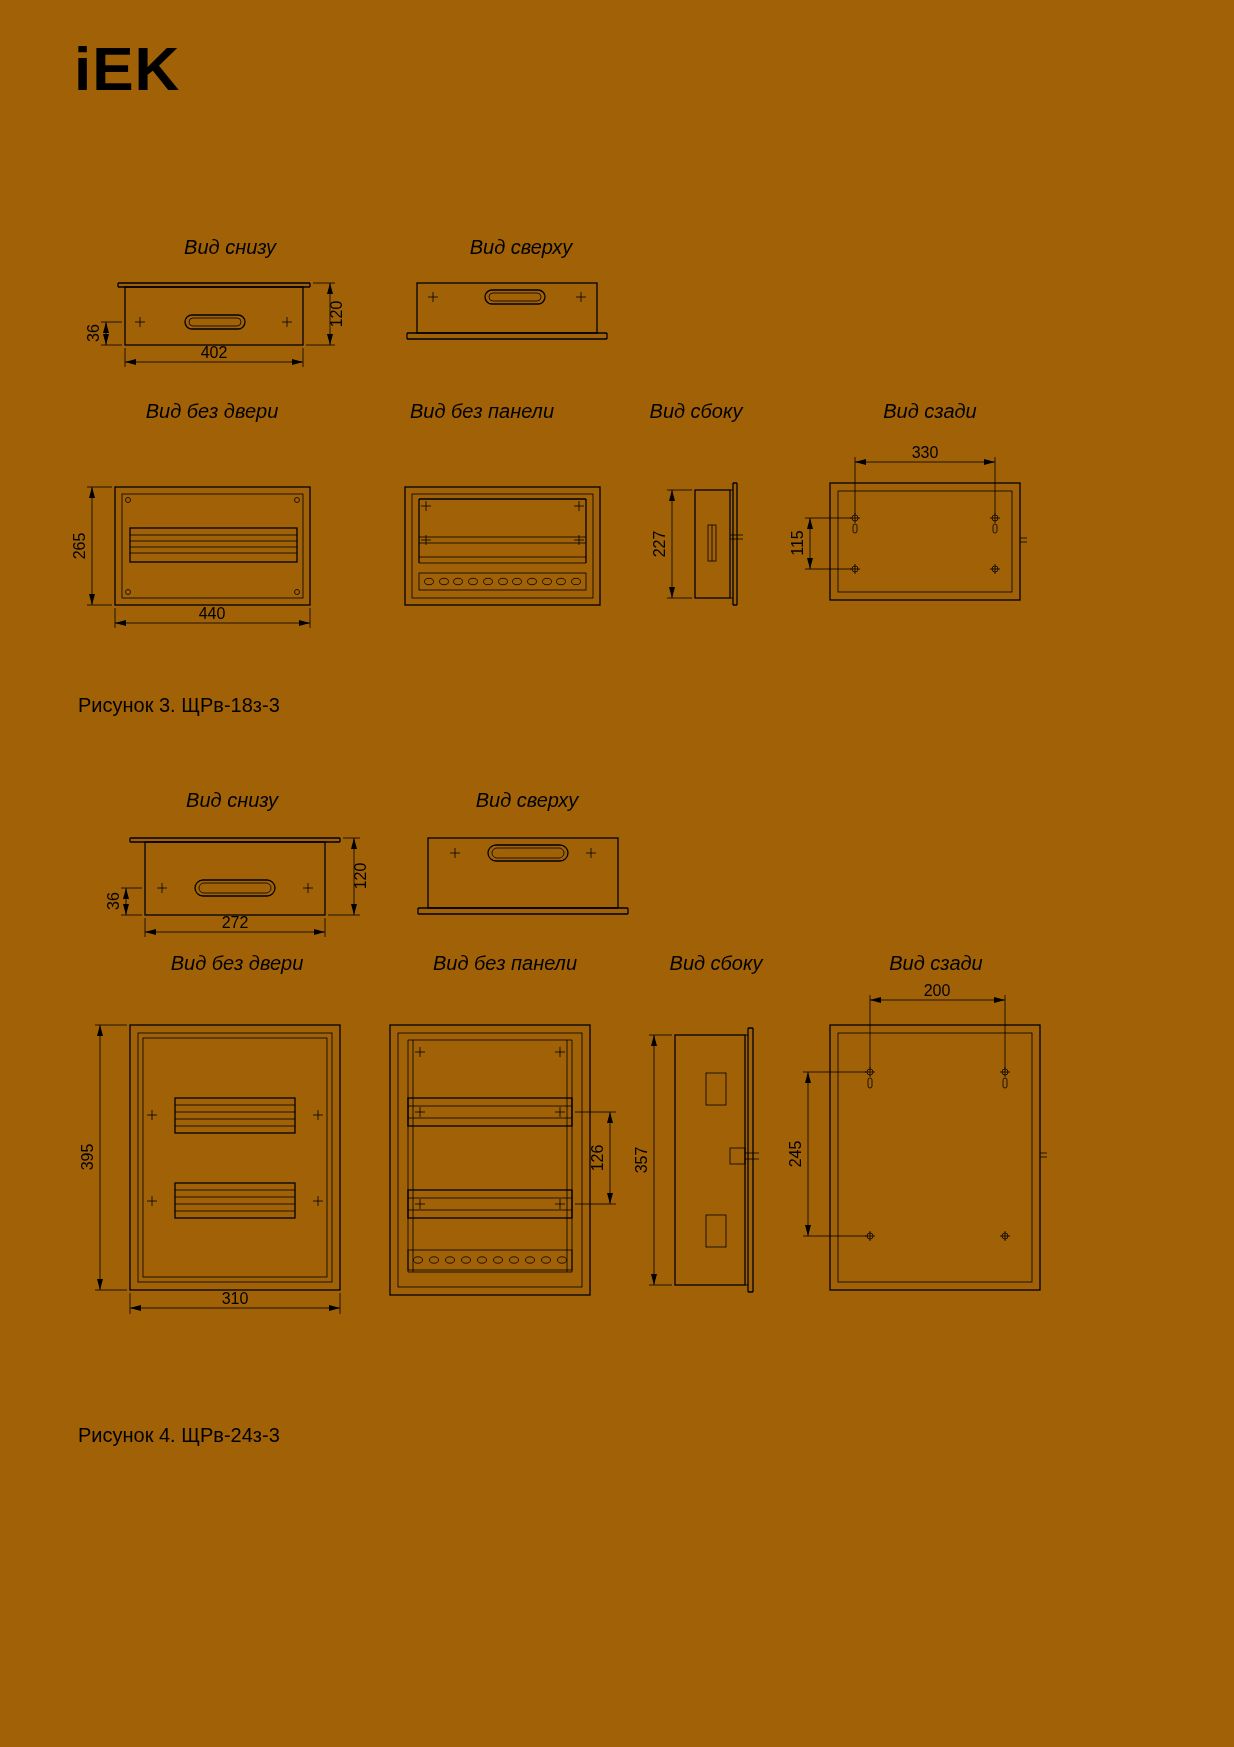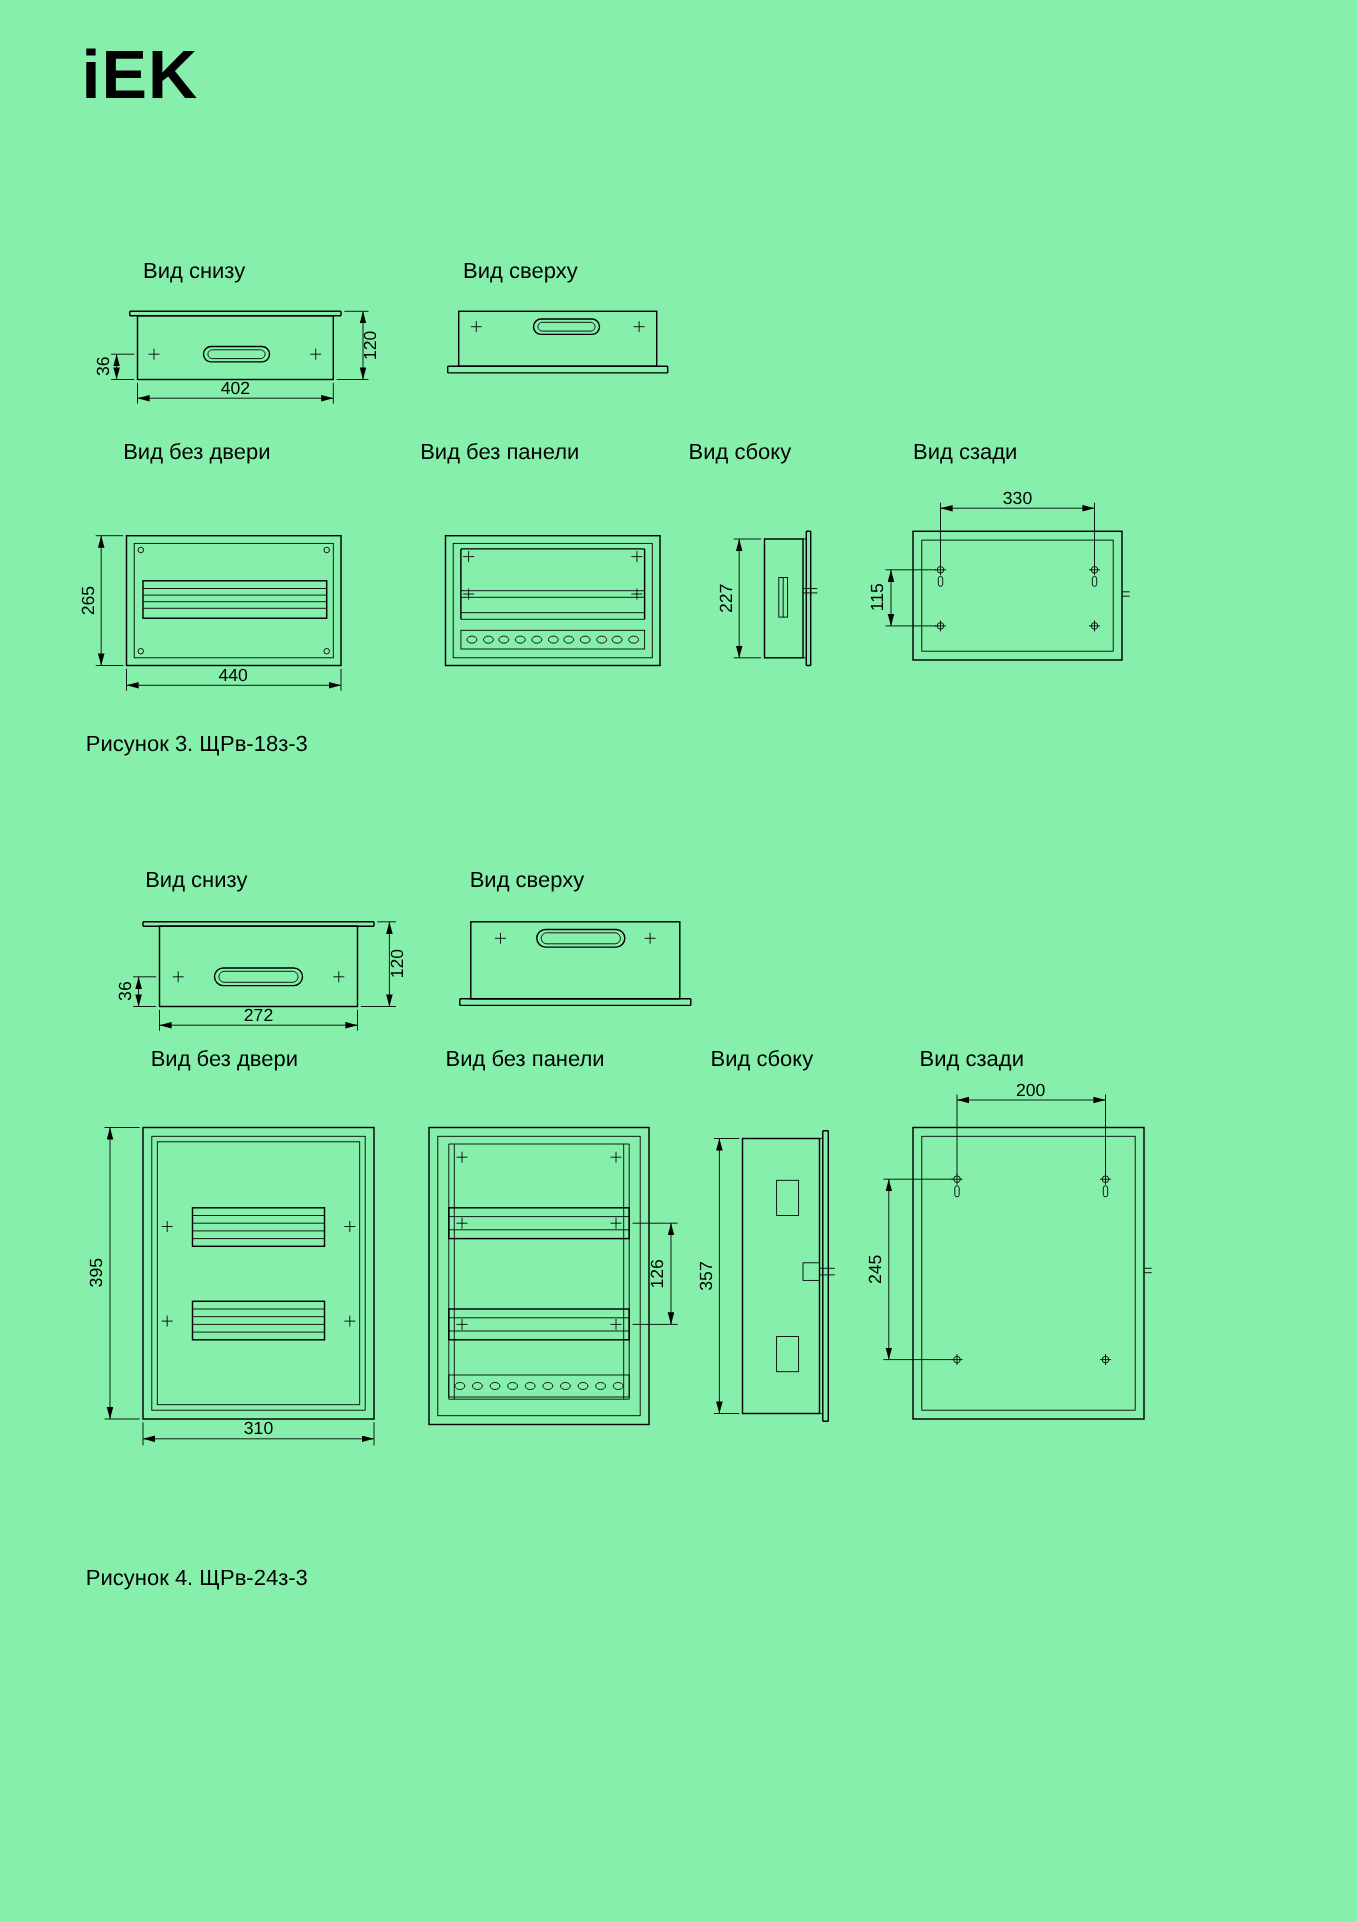--- a/index.html
+++ b/index.html
@@ -1,20 +1,20 @@
 <!DOCTYPE html>
 <html><head>
 <meta charset="utf-8">
 <style>
   html,body{margin:0;padding:0;background:#ffffff;}
-  .page{position:relative;width:1234px;height:1747px;background:#86efac;
+  .page{position:relative;width:1234px;height:1747px;background:#a16207;
         font-family:"Liberation Sans",sans-serif;color:#000;overflow:hidden;}
   .logo{position:absolute;left:74px;top:38px;font-size:62px;font-weight:bold;
         letter-spacing:1px;line-height:1;}
-  .vtitle{position:absolute;font-size:20px;white-space:nowrap;}
+  .vtitle{position:absolute;font-size:20px;text-align:center;white-space:nowrap;font-style:italic;}
   .caption{position:absolute;font-size:20px;white-space:nowrap;}
   svg{position:absolute;overflow:visible;}
   svg text{font-family:"Liberation Sans",sans-serif;font-size:16px;fill:#000;}
   .ln{stroke:#000;stroke-width:1.3;fill:none;}
   .lt{stroke:#000;stroke-width:0.8;fill:none;}
   .dim{stroke:#000;stroke-width:0.8;fill:none;}
 </style>
 </head>
 <body>
 
@@ -192,21 +192,21 @@
       <line class="dim" x1="65" y1="27" x2="205" y2="27" marker-start="url(#m4)" marker-end="url(#m4)"></line>
       <text x="135" y="23" text-anchor="middle">330</text>
     </g>
     <g>
       <path class="dim" d="M61,83 H15 M61,134 H15"></path>
       <line class="dim" x1="20" y1="83" x2="20" y2="134" marker-start="url(#m4)" marker-end="url(#m4)"></line>
       <text x="13" y="108" text-anchor="middle" transform="rotate(-90 13 108)">115</text>
     </g>
   </svg>
 
-  <div class="caption" style="left:78px;top:666px">Рисунок 3. ЩРв-18з-3</div>
+  <div class="caption" style="left:78px;top:694px">Рисунок 3. ЩРв-18з-3</div>
 
   <div class="vtitle" style="left:132px;top:789px;width:200px">Вид снизу</div>
   <div class="vtitle" style="left:427px;top:789px;width:200px">Вид сверху</div>
 
   <svg style="left:95px;top:825px" width="280" height="115">
     <defs>
         <marker id="m5" markerUnits="userSpaceOnUse" markerWidth="12" markerHeight="8" refX="11" refY="3" orient="auto-start-reverse">
           <path d="M0,0 L11,3 L0,6 Z" fill="#000"></path>
         </marker>
       </defs>

